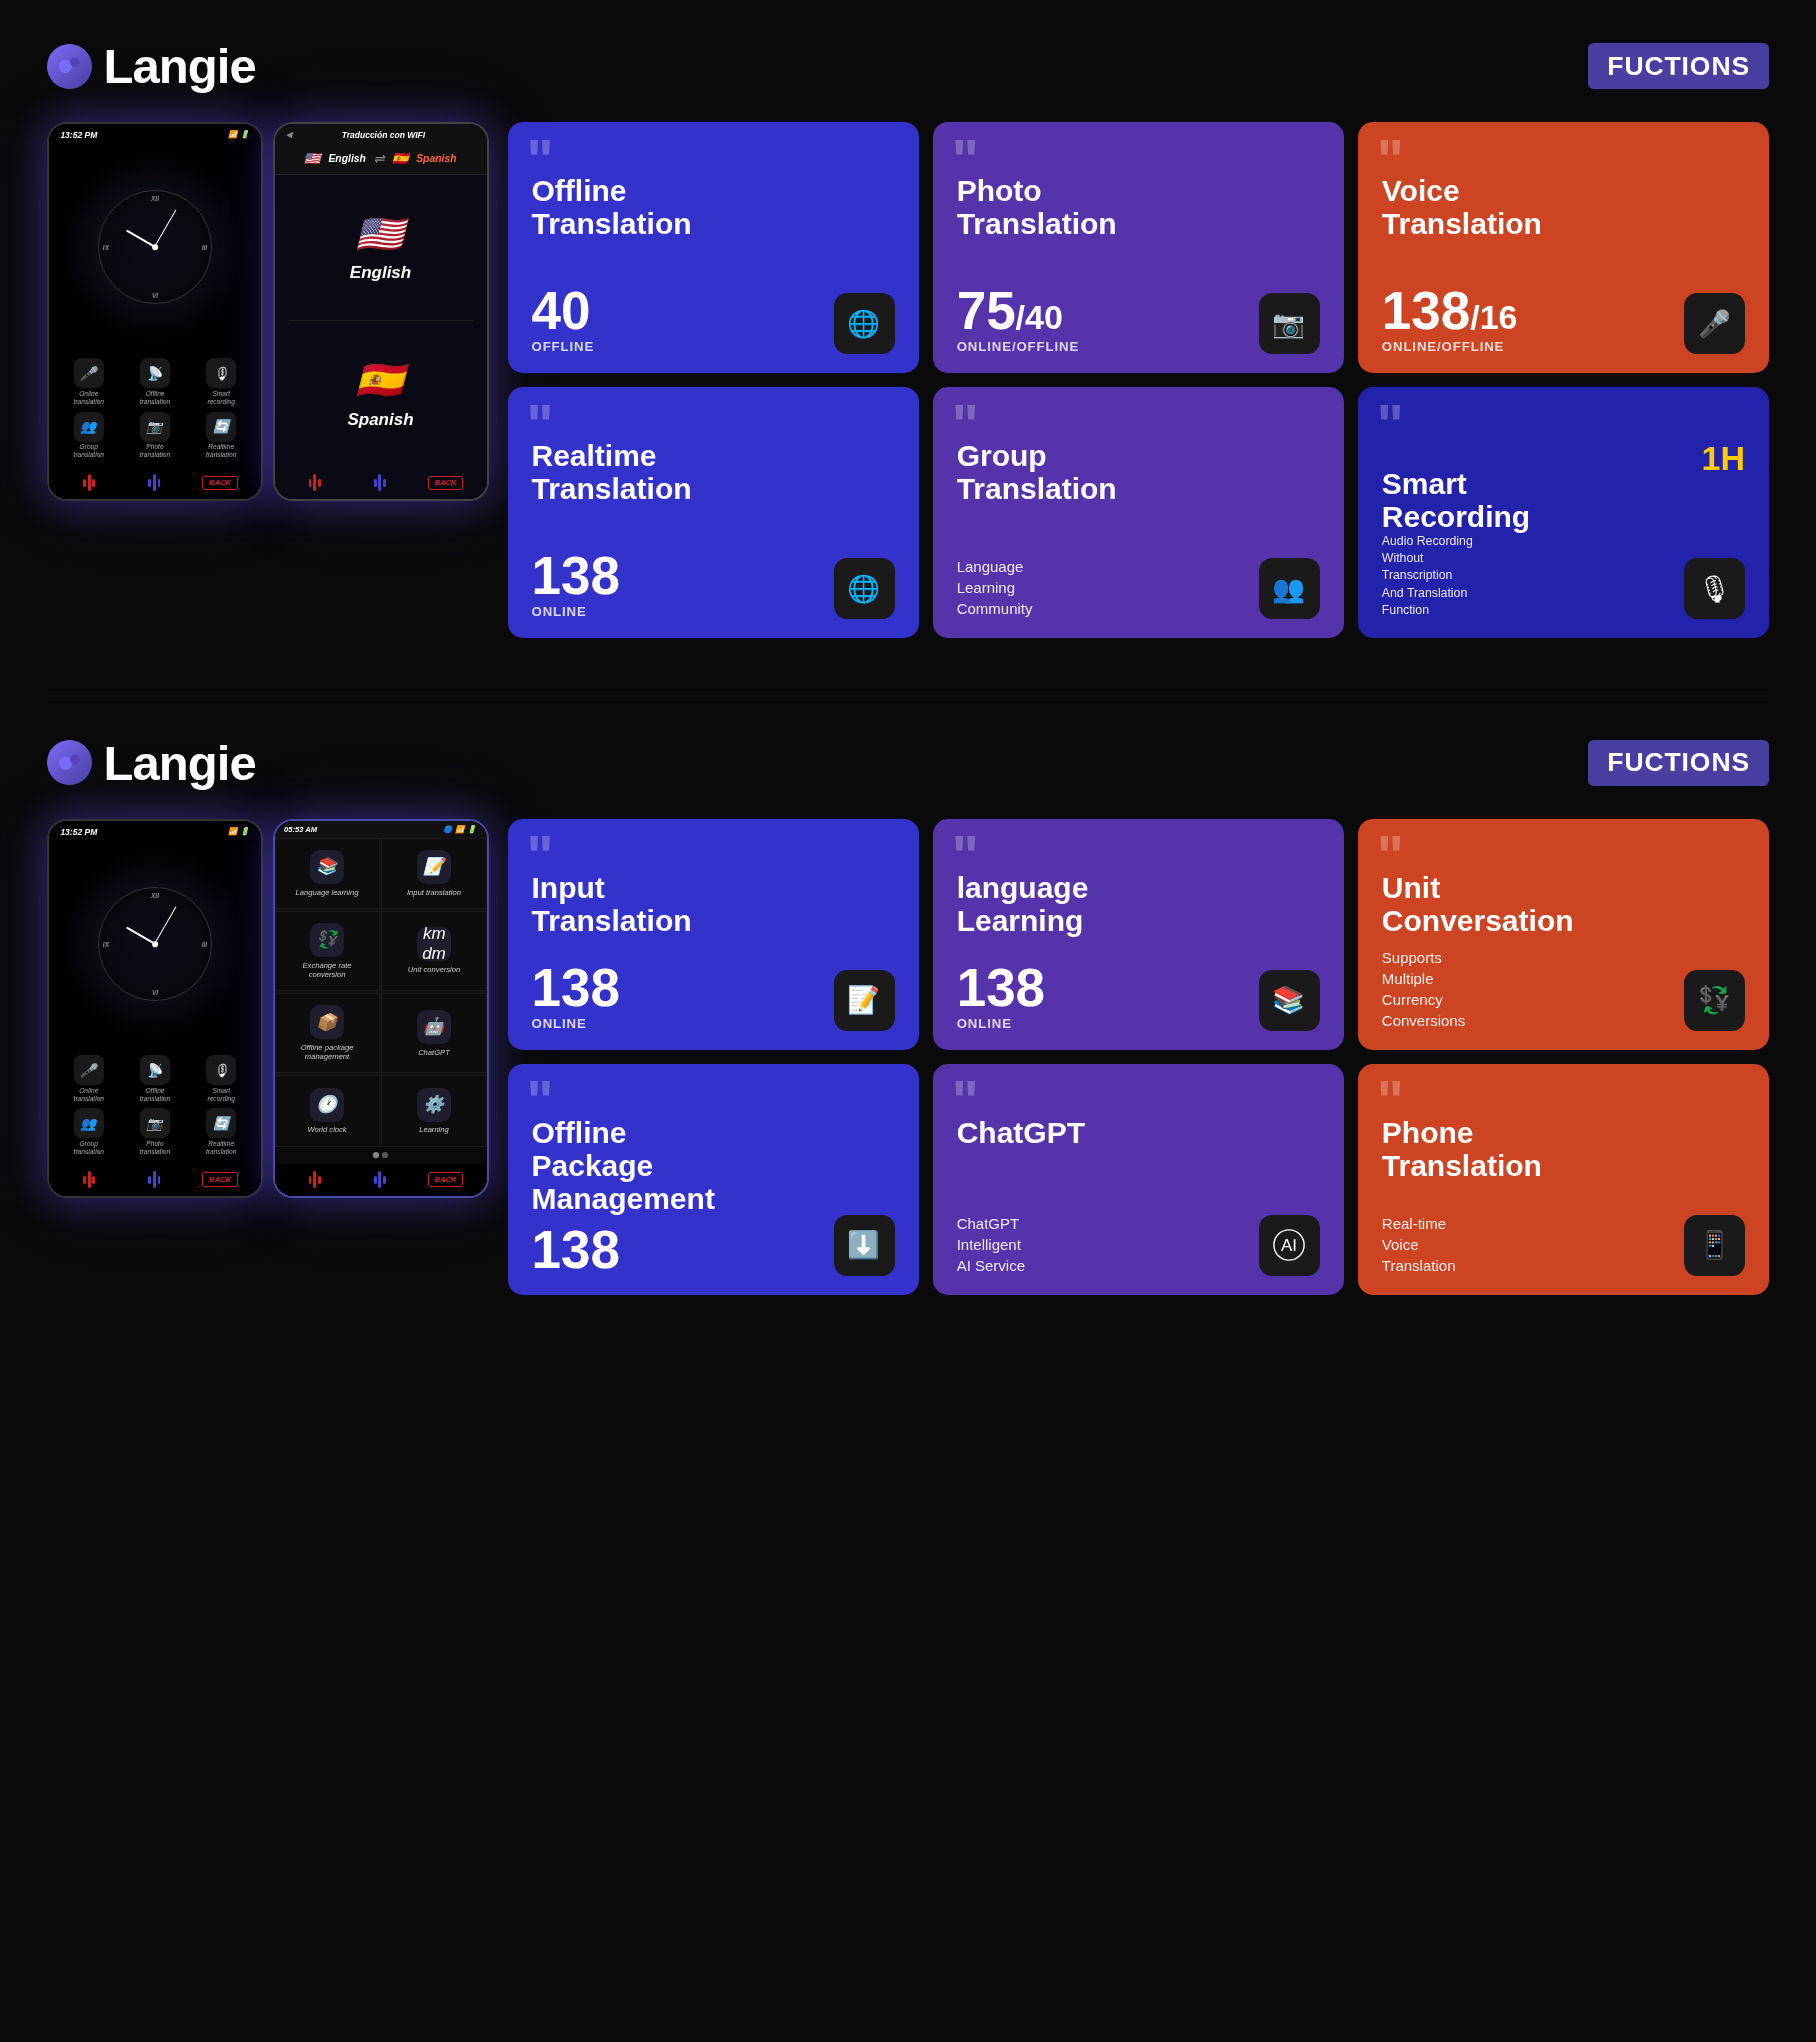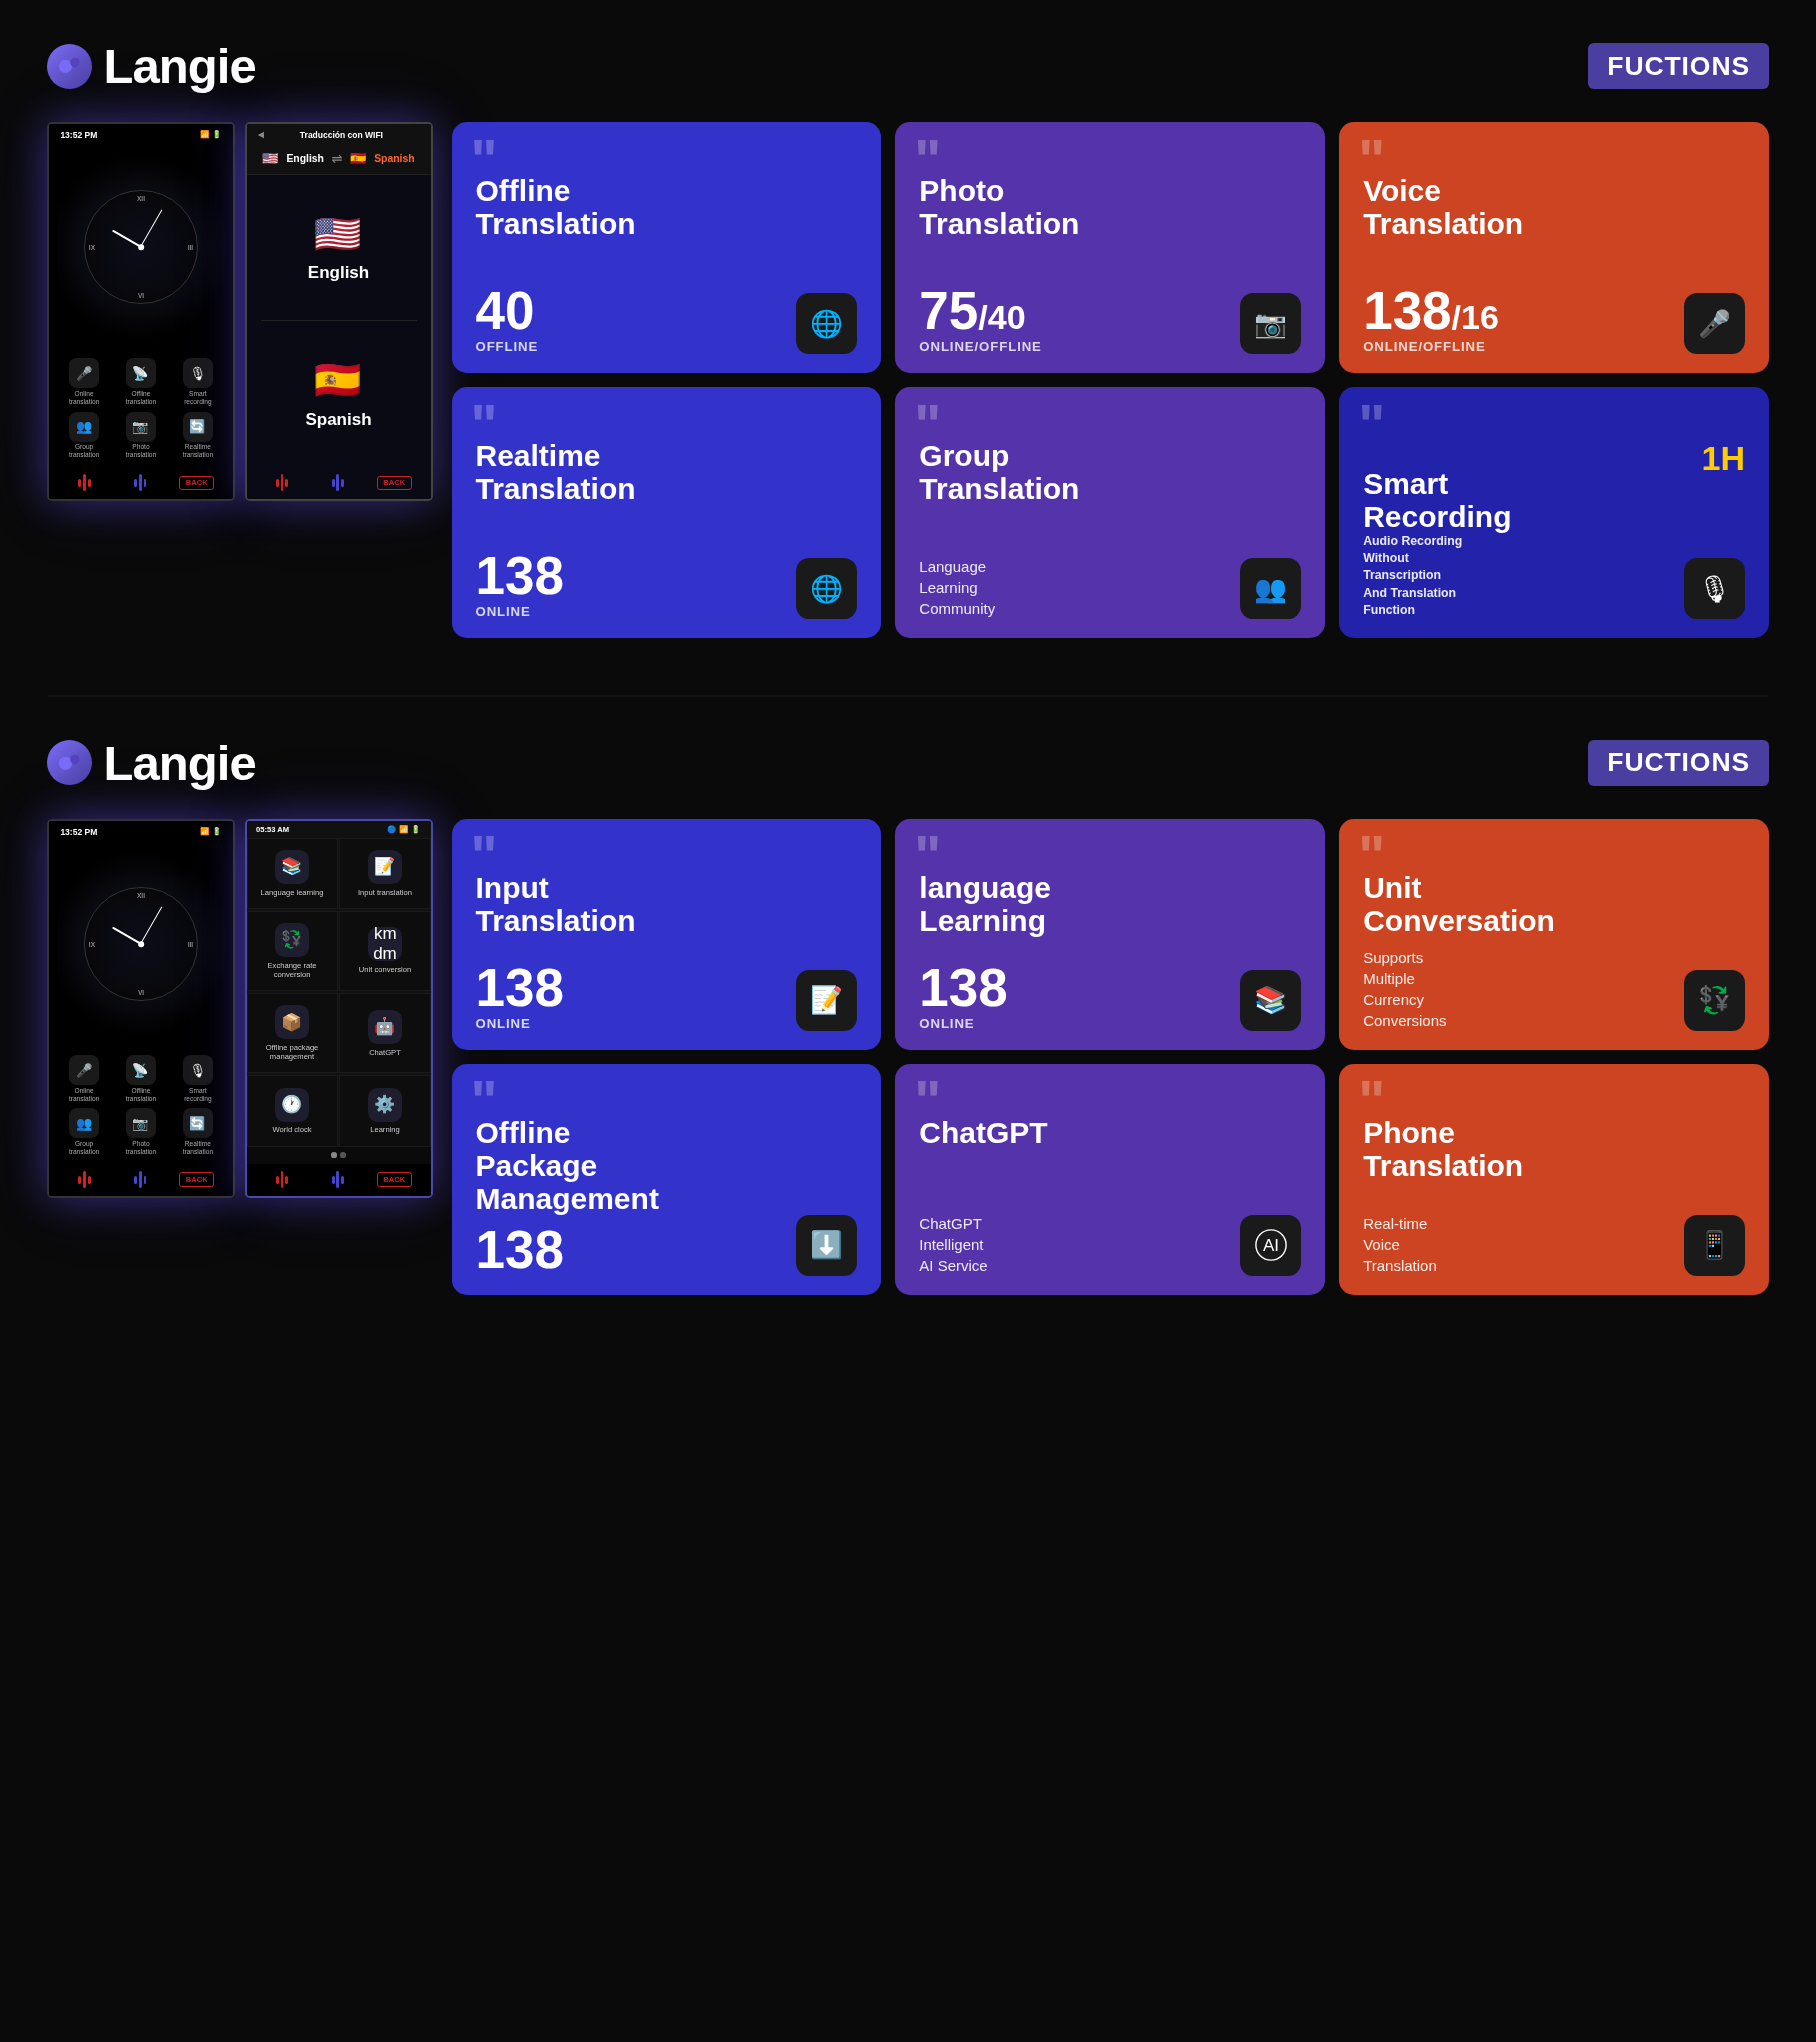--- a/index.html
+++ b/index.html
@@ -62,28 +62,29 @@
     }
 
     
     .phones-container {
       display: flex;
       gap: 9.5px;
       flex-shrink: 0;
     }
 
     .phone {
-      width: 188px;
+      width: 216px;
       height: 379px;
       background: #111;
-      border-radius: 5px;
+      border-radius: 20px;
       border: 2.8px solid #333;
       overflow: hidden;
       position: relative;
       box-shadow: 0 0 28px rgba(100,80,255,0.3);
+      font-style: italic;
     }
 
     .phone-inner {
       width: 100%;
       height: 100%;
       background: #000;
       display: flex;
       flex-direction: column;
     }
 
@@ -578,21 +579,21 @@
         </div>
       </div>
 
       <div class="feature-card card-dark-blue">
         <div class="quote-mark">"</div>
         <div style="display:flex;align-items:flex-start;justify-content:space-between;margin-top:28px;">
           <div class="card-title">Smart<br>Recording</div>
           <span style="color:#ffcc00;font-size:34px;font-weight:900;">1H</span>
         </div>
         <div class="card-bottom">
-          <div class="card-desc" style="font-size:12.3px;font-weight:bold;">Audio Recording<br>Without<br>Transcription<br>And Translation<br>Function</div>
+          <div class="card-desc" style="font-size:12.3px;">Audio Recording<br>Without<br>Transcription<br>And Translation<br>Function</div>
           <div class="card-icon-circle">🎙</div>
         </div>
       </div>
     </div>
   </div>
 </div>
 
 <div class="section-divider"></div>
 
 <div class="section">

